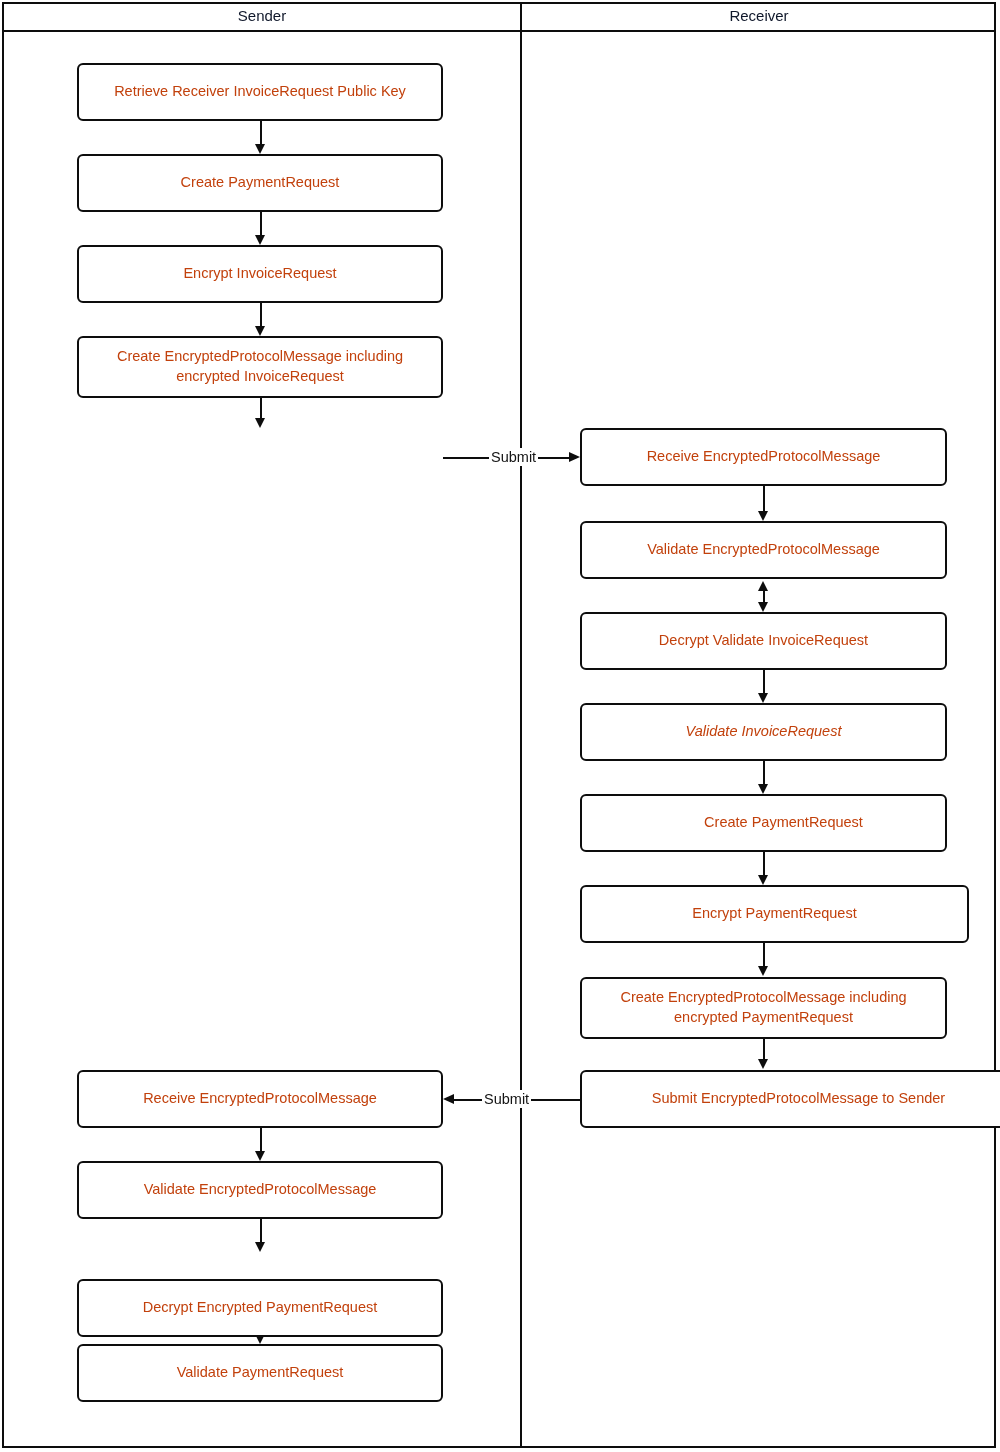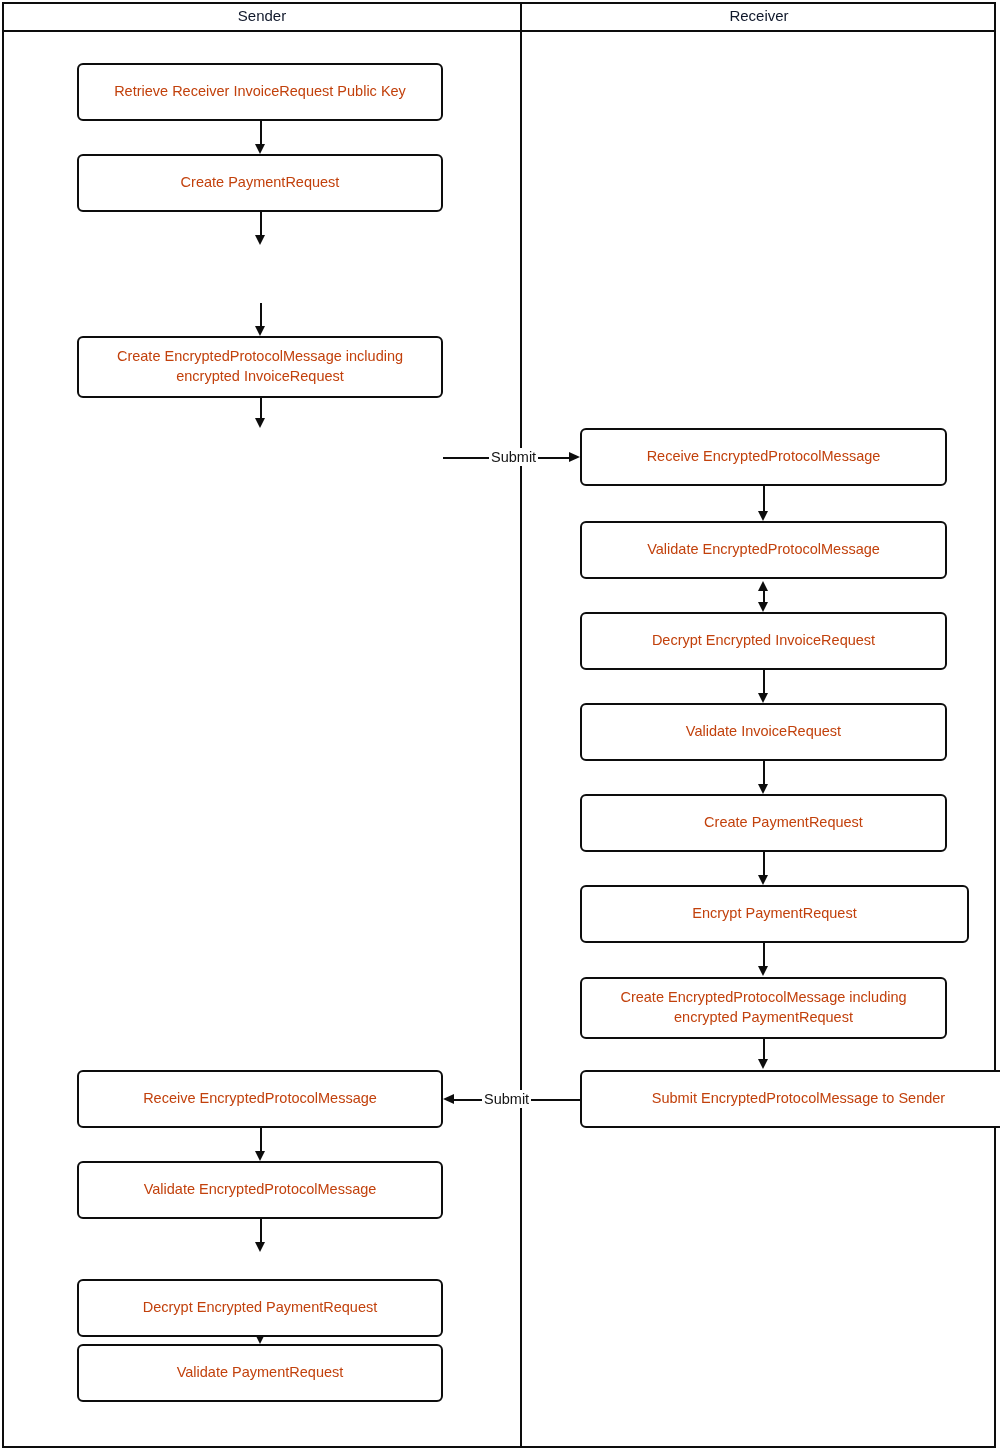--- a/index.html
+++ b/index.html
@@ -149,20 +149,23 @@
   <div class="vline" style="left:260px; top:121px; height:23px;"></div>
   <div class="arrow-down" style="left:255px; top:144px;"></div>
 
   <div class="node" style="left:77px; top:154px; width:366px; height:58px;">
     <span>Create PaymentRequest</span>
   </div>
 
   <div class="vline" style="left:260px; top:212px; height:23px;"></div>
   <div class="arrow-down" style="left:255px; top:235px;"></div>
 
+  <div class="node" style="left:77px; top:245px; width:366px; height:58px;">
+    <span>Encrypt InvoiceRequest</span>
+  </div>
 
   <div class="vline" style="left:260px; top:303px; height:23px;"></div>
   <div class="arrow-down" style="left:255px; top:326px;"></div>
 
   <div class="node" style="left:77px; top:336px; width:366px; height:62px; flex-direction:column;">
     <span>Create EncryptedProtocolMessage including</span>
     <span>encrypted InvoiceRequest</span>
   </div>
 
   <div class="vline" style="left:260px; top:398px; height:20px;"></div>
@@ -182,27 +185,27 @@
 
   <div class="node" style="left:580px; top:521px; width:367px; height:58px;">
     <span>Validate EncryptedProtocolMessage</span>
   </div>
 
   <div class="arrow-up" style="left:758px; top:581px;"></div>
   <div class="vline" style="left:763px; top:589px; height:14px;"></div>
   <div class="arrow-down" style="left:758px; top:602px;"></div>
 
   <div class="node" style="left:580px; top:612px; width:367px; height:58px;">
-    <span>Decrypt Encrypted InvoiceRequest</span>
+    <span>Decrypt Validate InvoiceRequest</span>
   </div>
 
   <div class="vline" style="left:763px; top:670px; height:23px;"></div>
   <div class="arrow-down" style="left:758px; top:693px;"></div>
 
-  <div class="node" style="left:580px; top:703px; width:367px; height:58px;">
+  <div class="node" style="left:580px; top:703px; width:367px; height:58px;font-style:italic;">
     <span>Validate InvoiceRequest</span>
   </div>
 
   <div class="vline" style="left:763px; top:761px; height:23px;"></div>
   <div class="arrow-down" style="left:758px; top:784px;"></div>
 
   <div class="node" style="left:580px; top:794px; width:367px; height:58px;padding-left:48px;">
     <span>Create PaymentRequest</span>
   </div>
 

